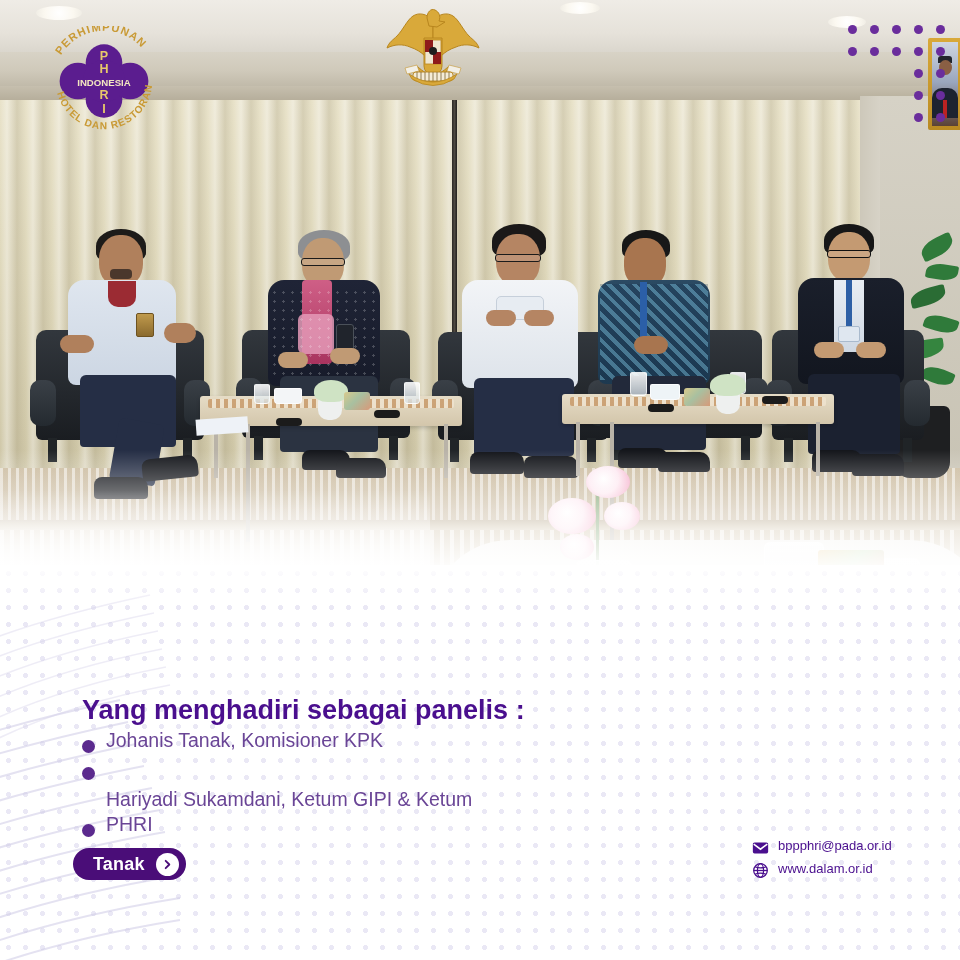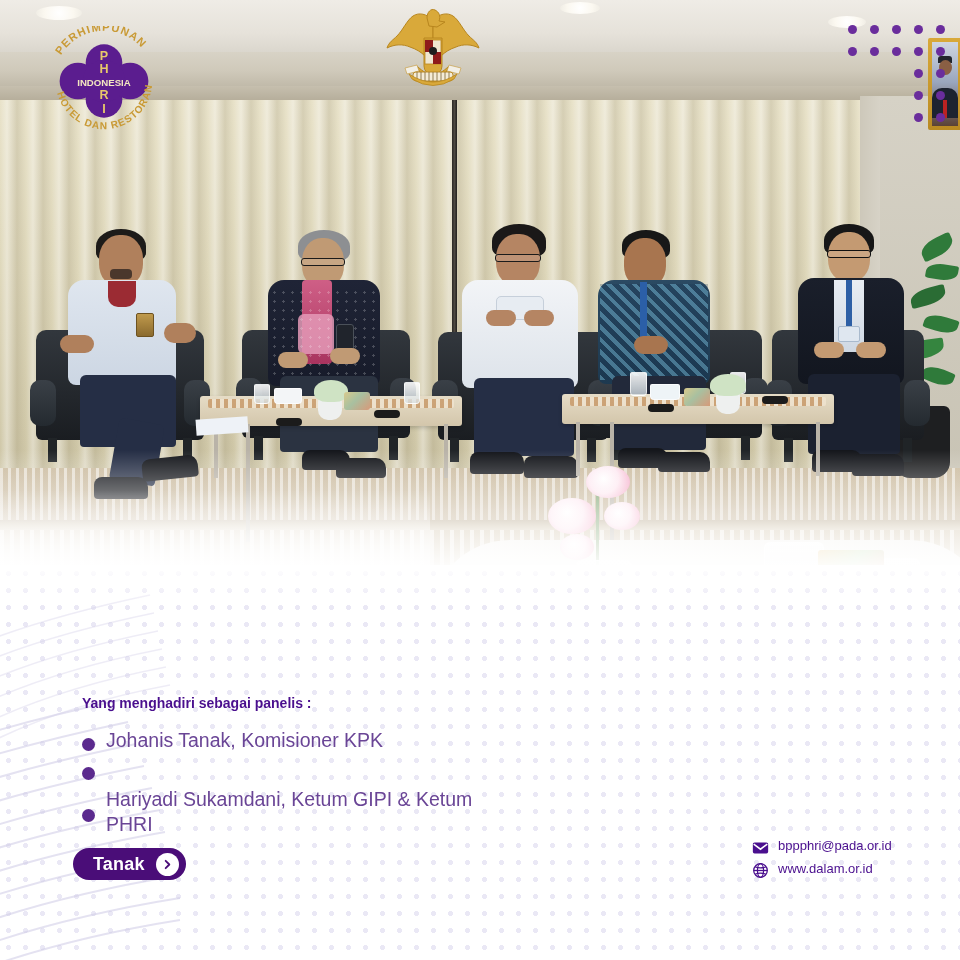--- a/index.html
+++ b/index.html
@@ -126,25 +126,25 @@
   .panel-swirl svg{width:100%;height:100%;}
   .panel-swirl2{position:absolute;left:-130px;top:-40px;width:430px;height:330px;opacity:.4;}
   .panel-swirl2 svg{width:100%;height:100%;}
   .panel-top-fade{position:absolute;left:0;top:0;width:960px;height:42px;
     background:linear-gradient(180deg,rgba(255,255,255,1),rgba(255,255,255,0));}
 
   
   .title{position:absolute;left:82px;top:592px;width:810px;
     font-size:27.5px;line-height:33px;font-weight:bold;color:#4a0f8e;letter-spacing:-.2px;}
   .subtitle{position:absolute;left:82px;top:695px;
-    font-size:14px;font-weight:bold;color:#4a0f8e;}
+    font-size:27px;font-weight:bold;color:#4a0f8e;}
 
   .lists{position:absolute;left:82px;top:728px;width:810px;display:flex;gap:22px;}
   .col{width:400px;}
-  .li{display:flex;align-items:center;gap:11px;margin-bottom:7px;}
+  .li{display:flex;align-items:flex-end;gap:11px;margin-bottom:7px;}
   .bullet{flex:0 0 auto;width:13px;height:13px;border-radius:50%;background:#5b2a8e;margin-top:7px;}
   .li-text{font-size:19.5px;line-height:25px;color:#6a4596;}
 
   .swipe{position:absolute;left:73px;top:848px;height:32px;padding:0 7px 0 20px;
     display:flex;align-items:center;gap:11px;border-radius:18px;background:#4a0d78;}
   .swipe-label{color:#fff;font-size:18px;font-weight:600;letter-spacing:.2px;}
   .swipe-arrow{width:23px;height:23px;border-radius:50%;background:#fff;display:flex;align-items:center;justify-content:center;}
   .swipe-arrow svg{width:11px;height:11px;}
 
   .contact{position:absolute;left:752px;top:838px;width:205px;color:#4a0f8e;}

